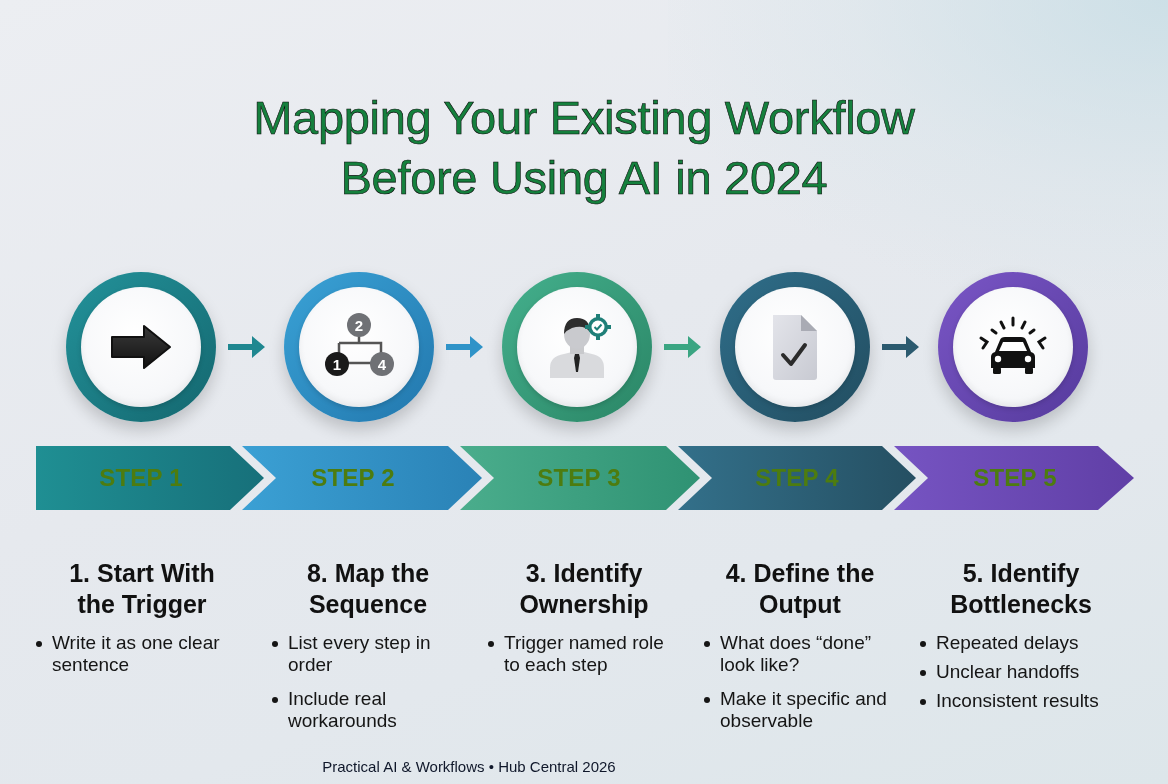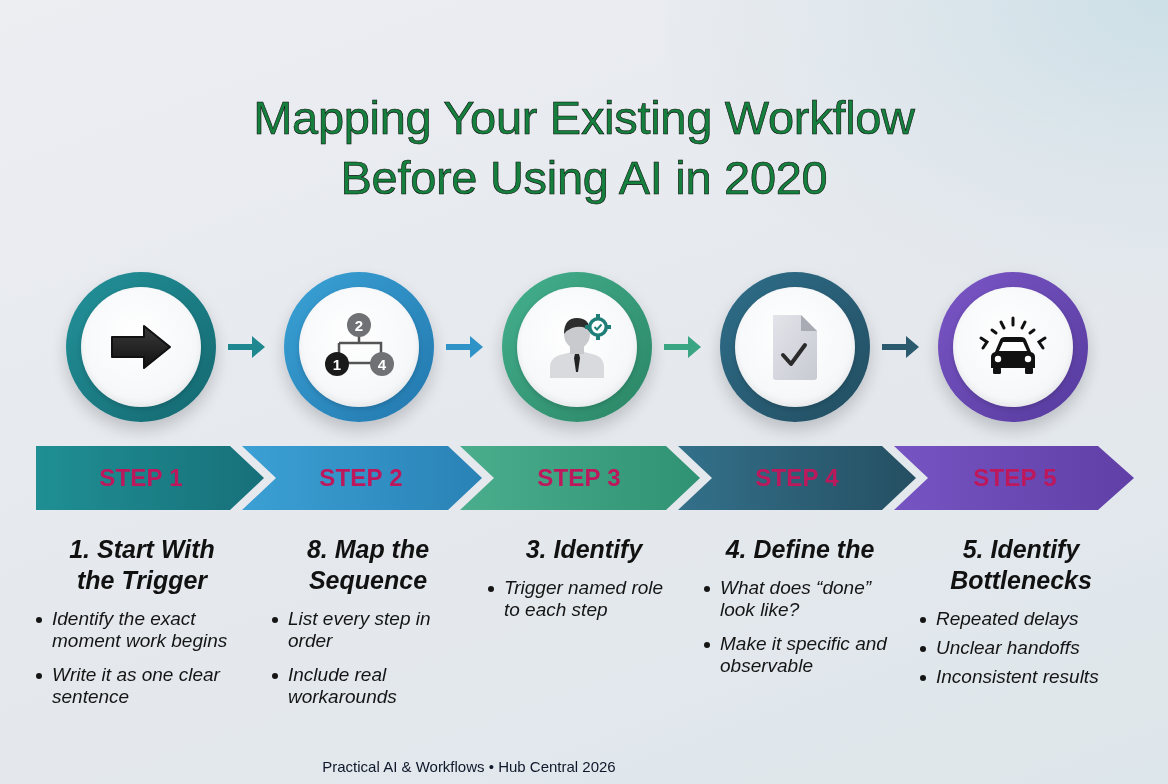--- a/index.html
+++ b/index.html
@@ -31,25 +31,25 @@
     background: radial-gradient(circle at 45% 40%, #ffffff 0%, #f7f8fa 60%, #eceef1 100%);
     box-shadow: inset 0 -3px 6px rgba(0,0,0,0.06), 0 2px 5px rgba(0,0,0,0.15);
     display: flex; align-items: center; justify-content: center;
   }
   .connector {
     position: absolute; top: 334px; width: 38px; height: 26px;
   }
   .chevrons { position: absolute; left: 36px; top: 446px; width: 1100px; height: 64px; }
   .chev-label {
     position: absolute; top: 446px; height: 64px; line-height: 64px;
-    color: #be185d; font-weight: 700; font-size: 24px; text-align: center;
+    color: #4d7c0f; font-weight: 700; font-size: 24px; text-align: center;
     letter-spacing: 0.2px;
   }
   .col {
-    position: absolute; top: 534px; width: 220px; font-style: italic;
+    position: absolute; top: 558px; width: 220px;
   }
   .col h2 {
     font-size: 25px; font-weight: 700; line-height: 31px; text-align: center;
     color: #111; letter-spacing: 0px;
   }
   .col ul {
     list-style: none; margin-top: 12px;
   }
   .col li {
     position: relative; padding-left: 20px; font-size: 19px; line-height: 22px;
@@ -65,21 +65,21 @@
     font-size: 15px; color: #0f172a;
   }
 </style>
 </head>
 <body>
 
 <div class="bg-tint"></div>
 
 <div class="title">
   <div>Mapping Your Existing Workflow</div>
-  <div>Before Using AI in 2020</div>
+  <div>Before Using AI in 2024</div>
 </div>
 
 <div class="circle" style="left:66px;background:linear-gradient(135deg,#23929a,#14676f);">
   <div class="inner">
     <svg width="66" height="48" viewBox="0 0 66 48">
       <defs>
           <linearGradient id="ag" x1="0" y1="0" x2="0" y2="1">
             <stop offset="0" stop-color="#3a3a3a"></stop>
             <stop offset="1" stop-color="#111"></stop>
           </linearGradient>
@@ -198,59 +198,60 @@
         <stop offset="1" stop-color="#603fa6"></stop>
       </linearGradient>
   </defs>
   <path d="M0 0 H194 L228 32 L194 64 H0 Z" fill="url(#c1)"></path>
   <path d="M206 0 H412 L446 32 L412 64 H206 L240 32 Z" fill="url(#c2)"></path>
   <path d="M424 0 H630 L664 32 L630 64 H424 L458 32 Z" fill="url(#c3)"></path>
   <path d="M642 0 H846 L880 32 L846 64 H642 L676 32 Z" fill="url(#c4)"></path>
   <path d="M858 0 H1062 L1098 32 L1062 64 H858 L892 32 Z" fill="url(#c5)"></path>
 </svg>
 <div class="chev-label" style="left:36px;width:210px;">STEP 1</div>
-<div class="chev-label" style="left:256px;width:210px;">STEP 2</div>
+<div class="chev-label" style="left:248px;width:210px;">STEP 2</div>
 <div class="chev-label" style="left:474px;width:210px;">STEP 3</div>
 <div class="chev-label" style="left:692px;width:210px;">STEP 4</div>
 <div class="chev-label" style="left:910px;width:210px;">STEP 5</div>
 
 <div class="col" style="left:32px;">
   <h2>
     <div>1. Start With</div>
     <div>the Trigger</div>
   </h2>
   <ul>
-    <li>Identify the exact moment work begins</li>
     <li>Write it as one clear sentence</li>
   </ul>
 </div>
 
 <div class="col" style="left:268px;width:200px;">
   <h2>
     <div>8. Map the</div>
     <div>Sequence</div>
   </h2>
   <ul>
     <li>List every step in order</li>
     <li>Include real workarounds</li>
   </ul>
 </div>
 
 <div class="col" style="left:484px;width:200px;">
   <h2>
     <div>3. Identify</div>
+    <div>Ownership</div>
   </h2>
   <ul>
     <li>Trigger named role to each step</li>
   </ul>
 </div>
 
 <div class="col" style="left:700px;width:200px;">
   <h2>
     <div>4. Define the</div>
+    <div>Output</div>
   </h2>
   <ul>
     <li>What does “done” look like?</li>
     <li>Make it specific and observable</li>
   </ul>
 </div>
 
 <div class="col tight" style="left:916px;width:210px;">
   <h2>
     <div>5. Identify</div>

